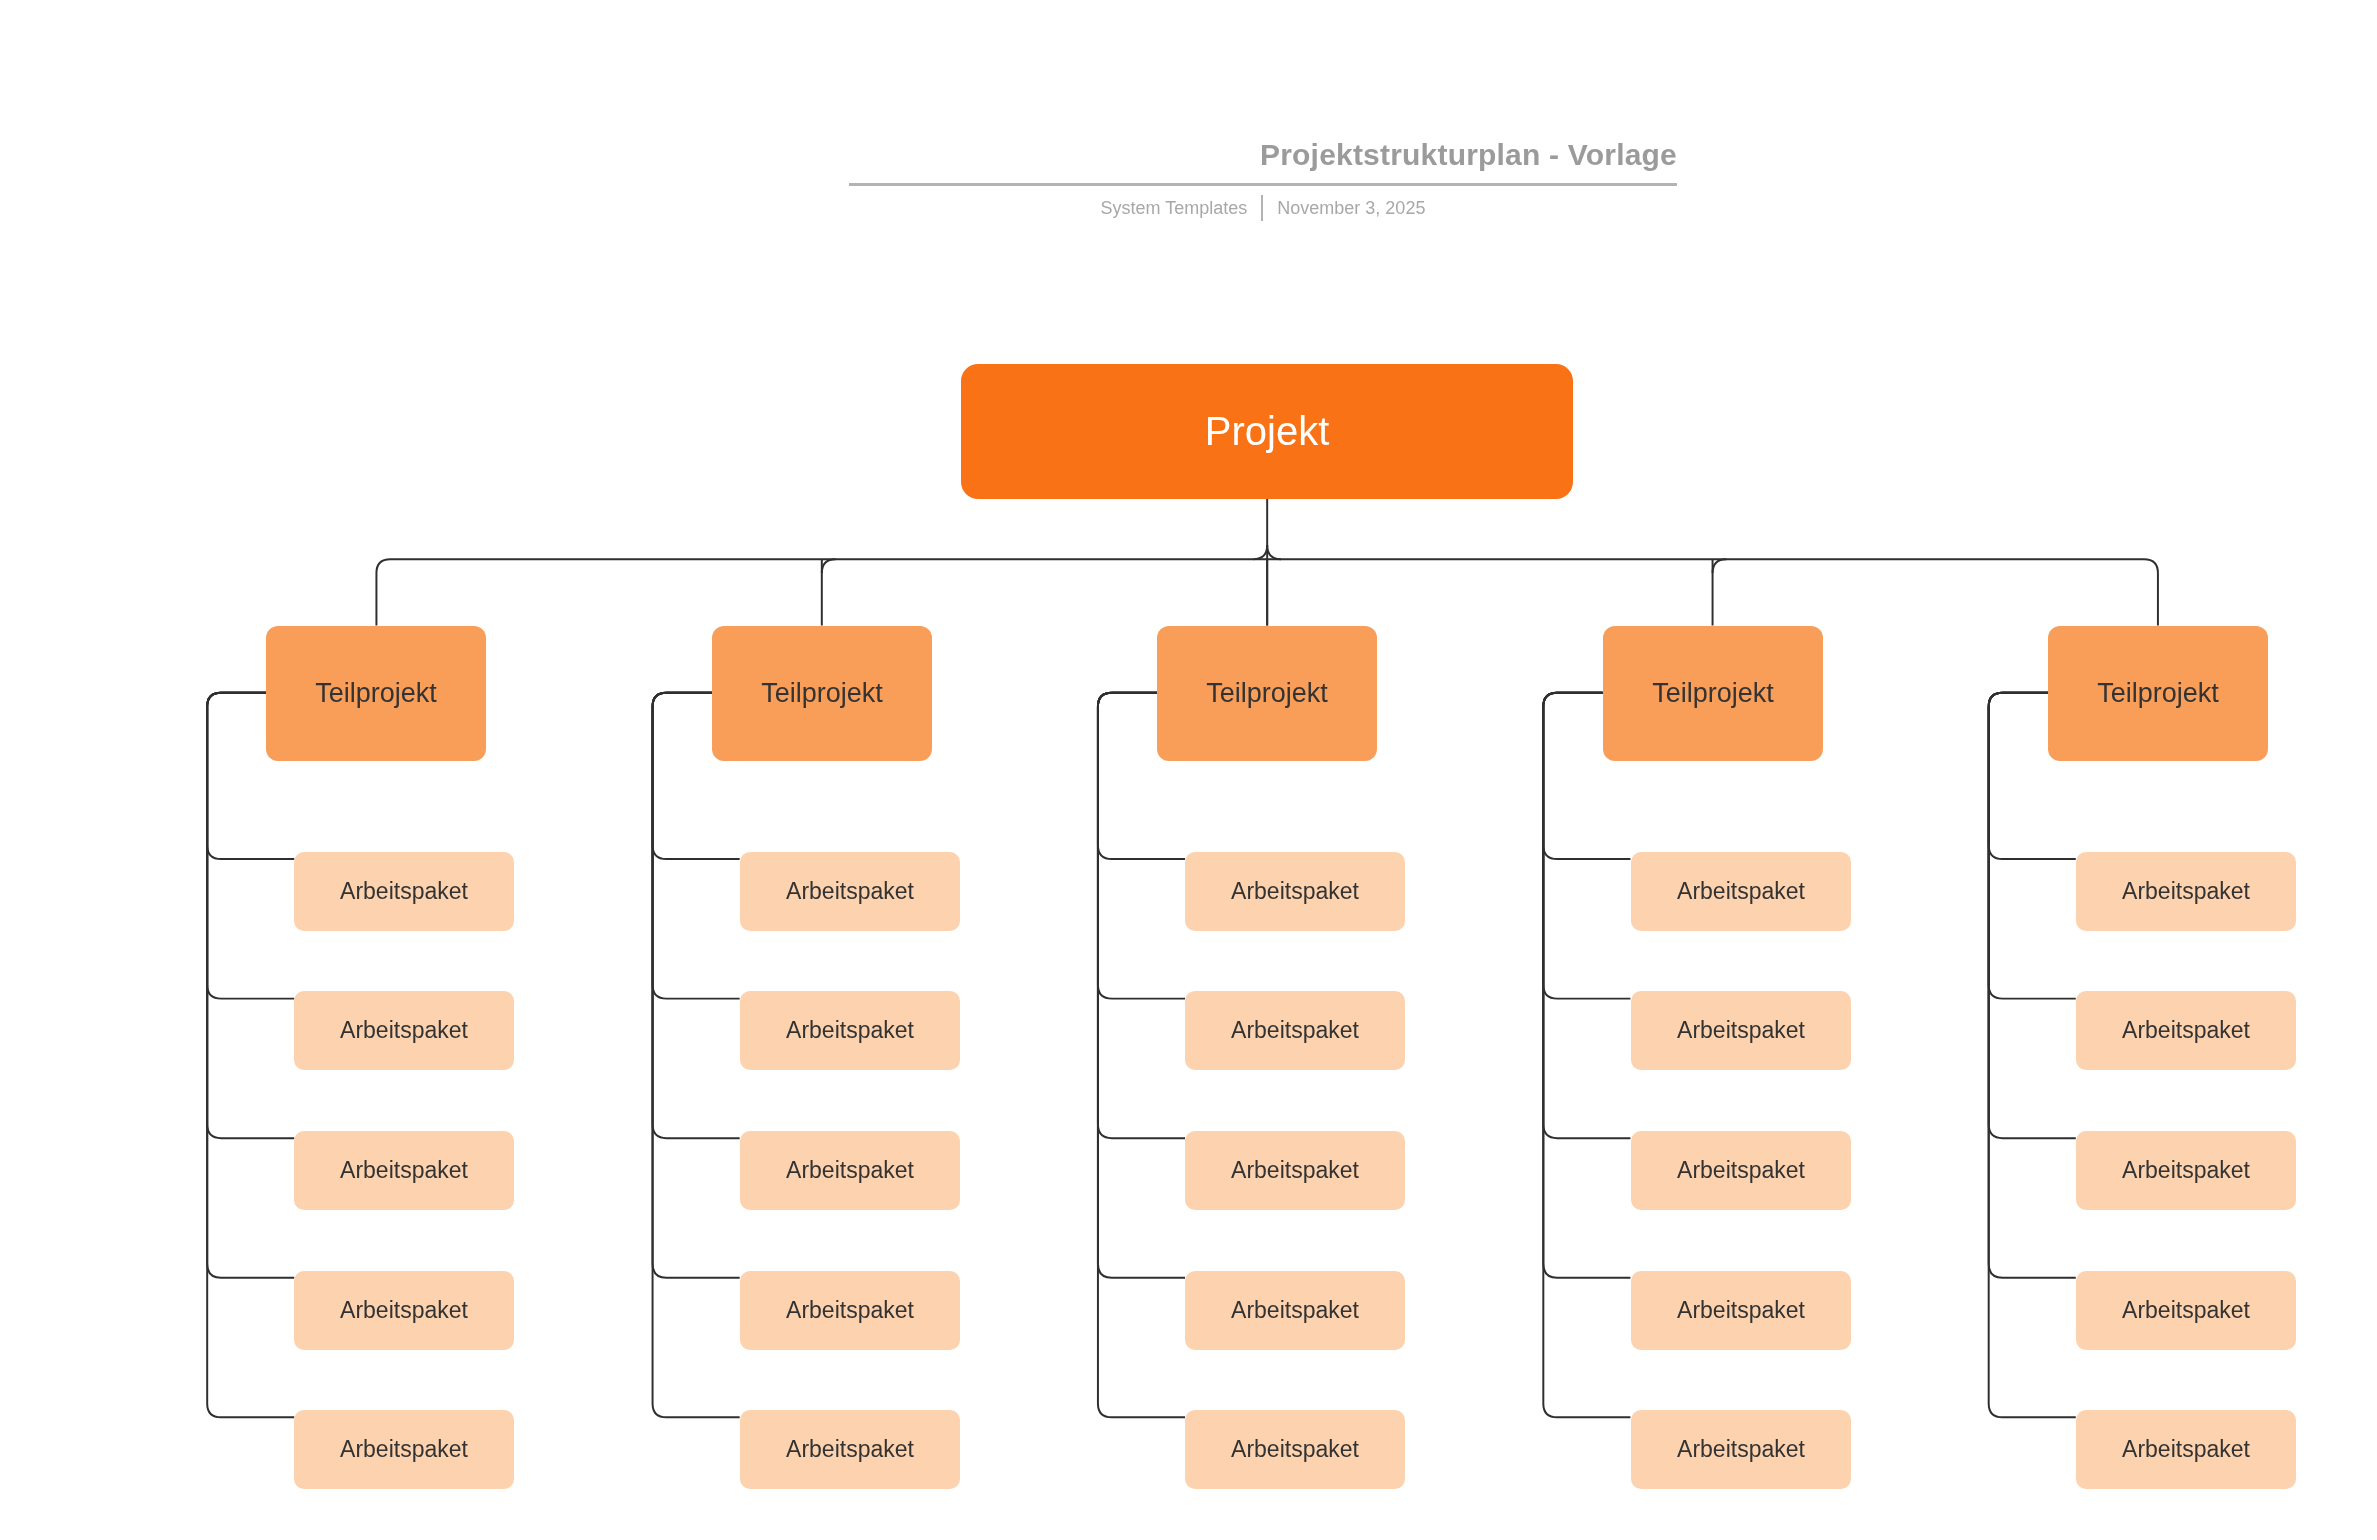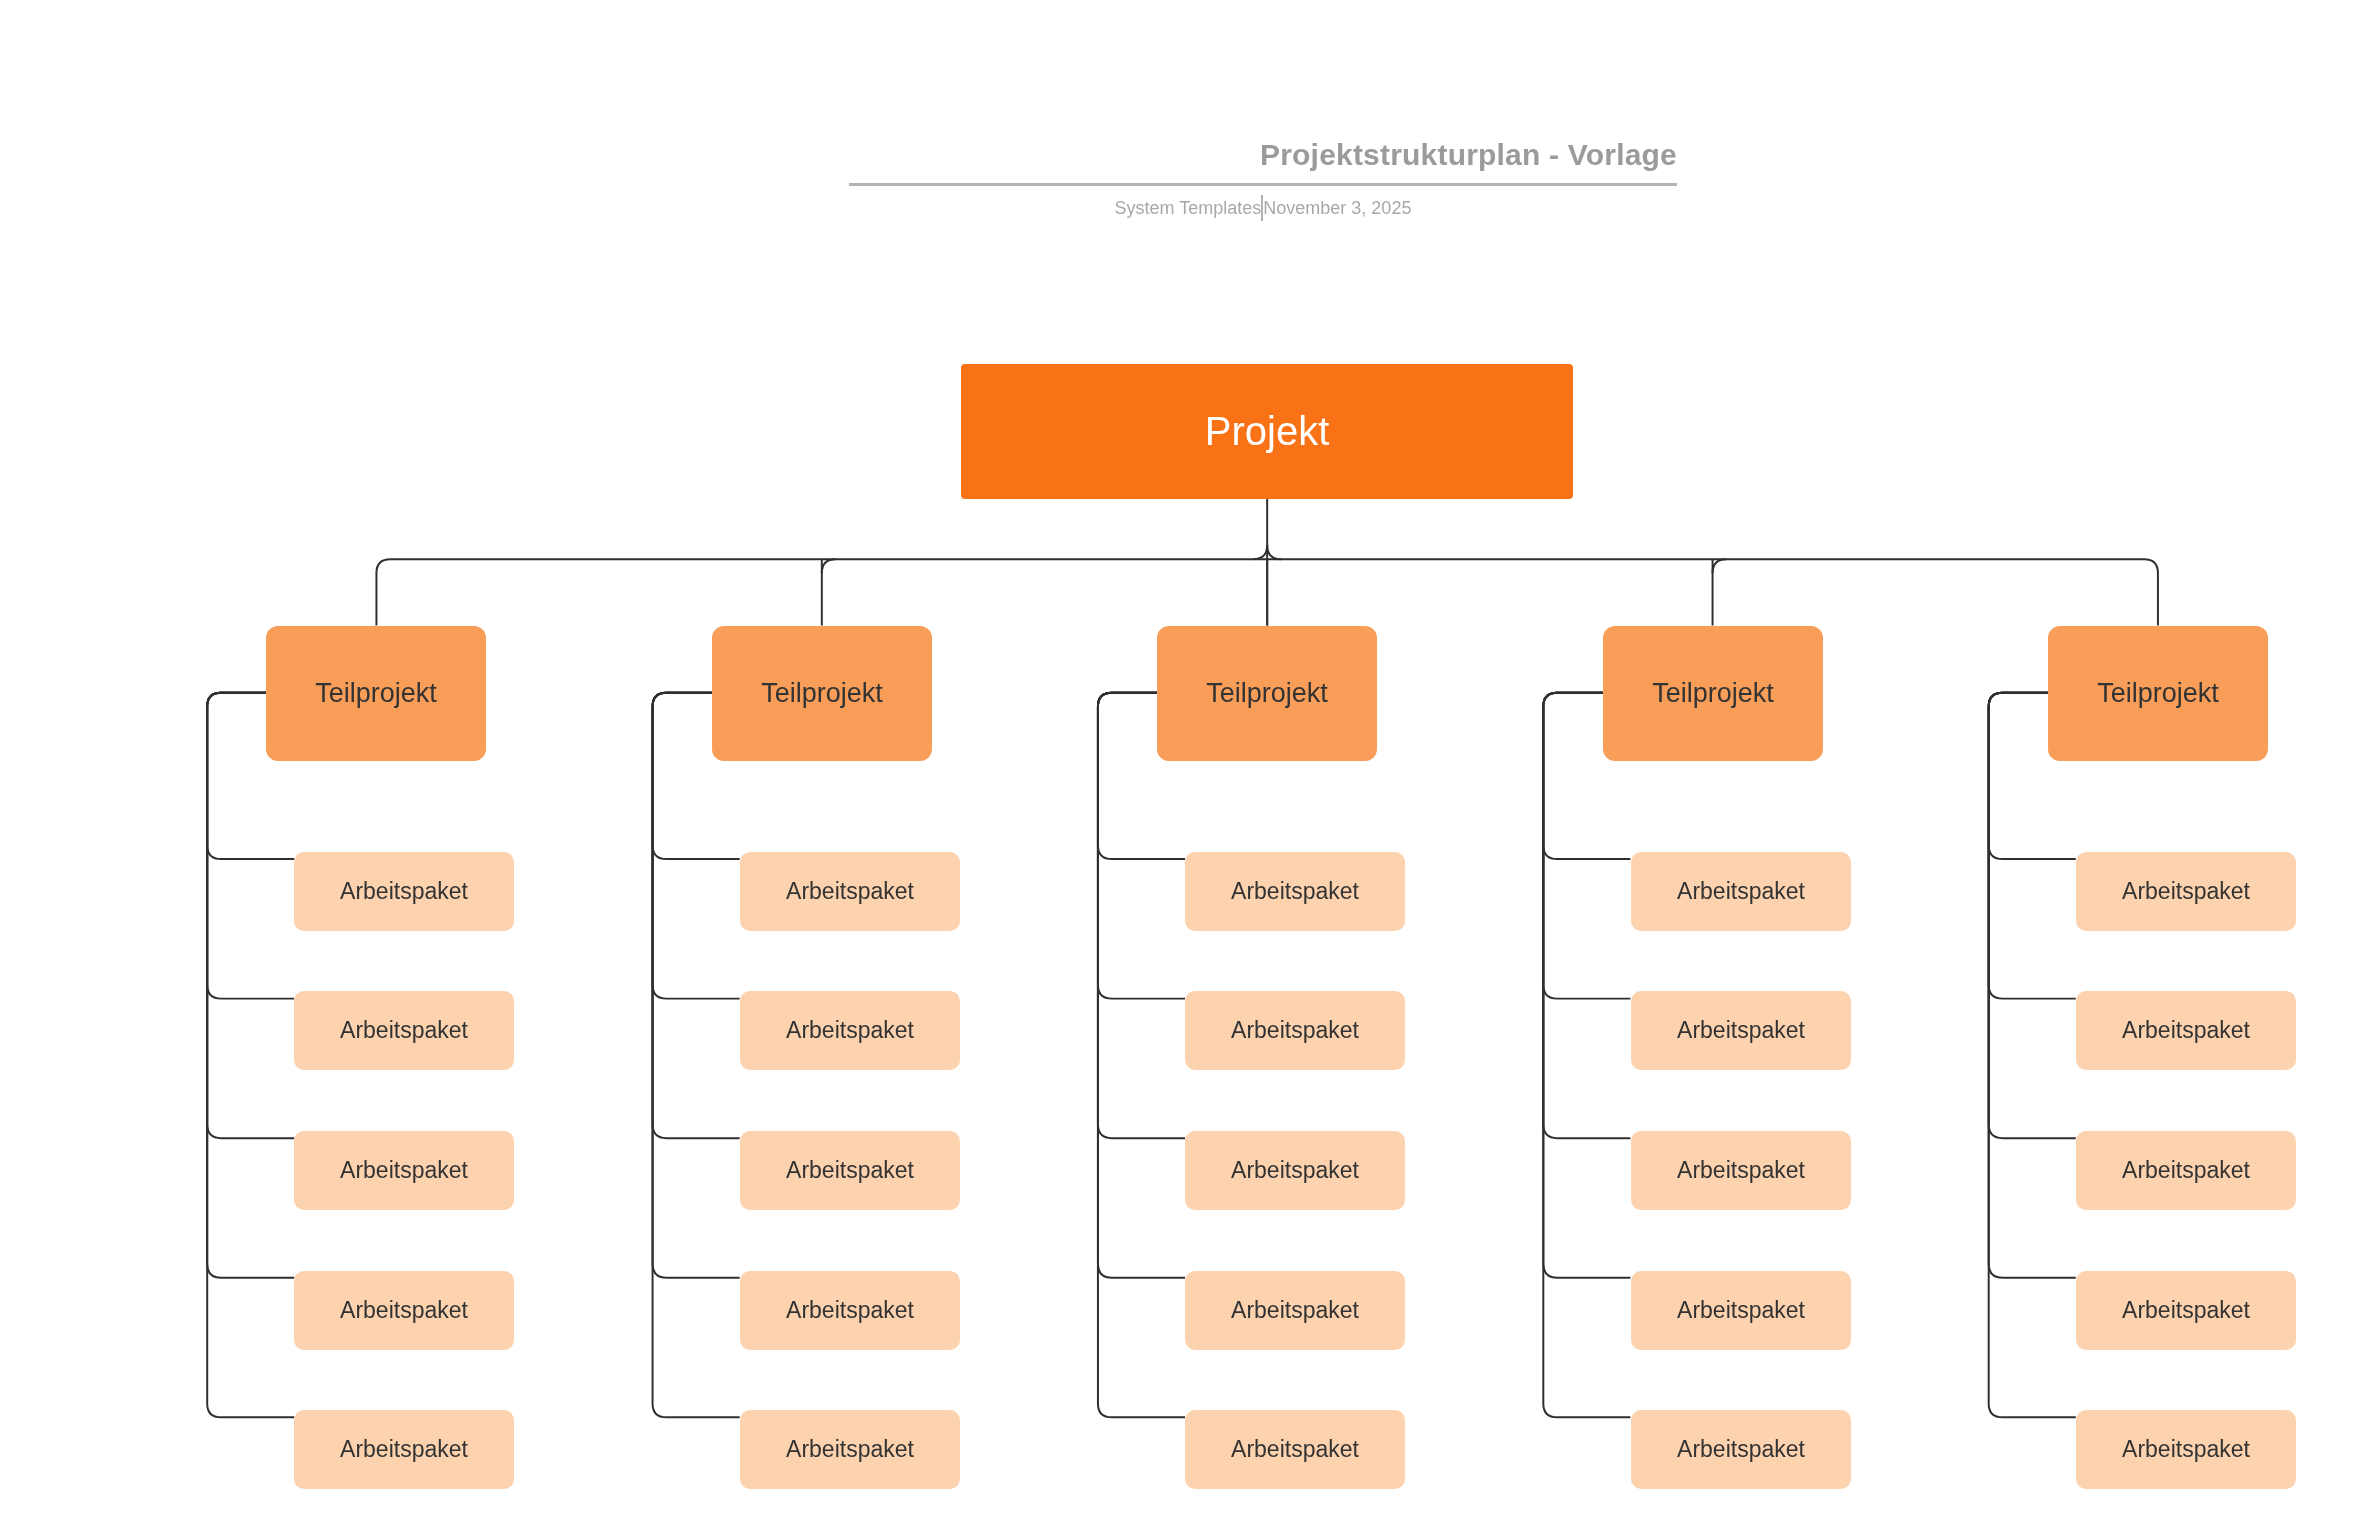--- a/index.html
+++ b/index.html
@@ -36,20 +36,21 @@
     margin-top: 10px;
     height: 3px;
     width: 100%;
     background: var(--divider);
   }
   #meta-row {
     margin-top: 9px;
     display: flex;
     align-items: center;
     justify-content: center;
+    gap: 14px;
     font-size: 18px;
     color: var(--meta-text);
     white-space: nowrap;
   }
   #meta-separator {
     width: 2px;
     height: 26px;
     background: #b4b4b4;
   }
 
@@ -58,21 +59,21 @@
     position: absolute;
     display: flex;
     align-items: center;
     justify-content: center;
     box-sizing: border-box;
     color: var(--node-text);
     text-align: center;
   }
   #root-node {
     background: var(--root-fill);
-    border-radius: 4px;
+    border-radius: 17px;
     color: #ffffff;
     font-size: 40px;
   }
   .subproject-node {
     background: var(--sub-fill);
     border-radius: 12px;
     font-size: 27px;
   }
   .work-package-node {
     background: var(--wp-fill);

